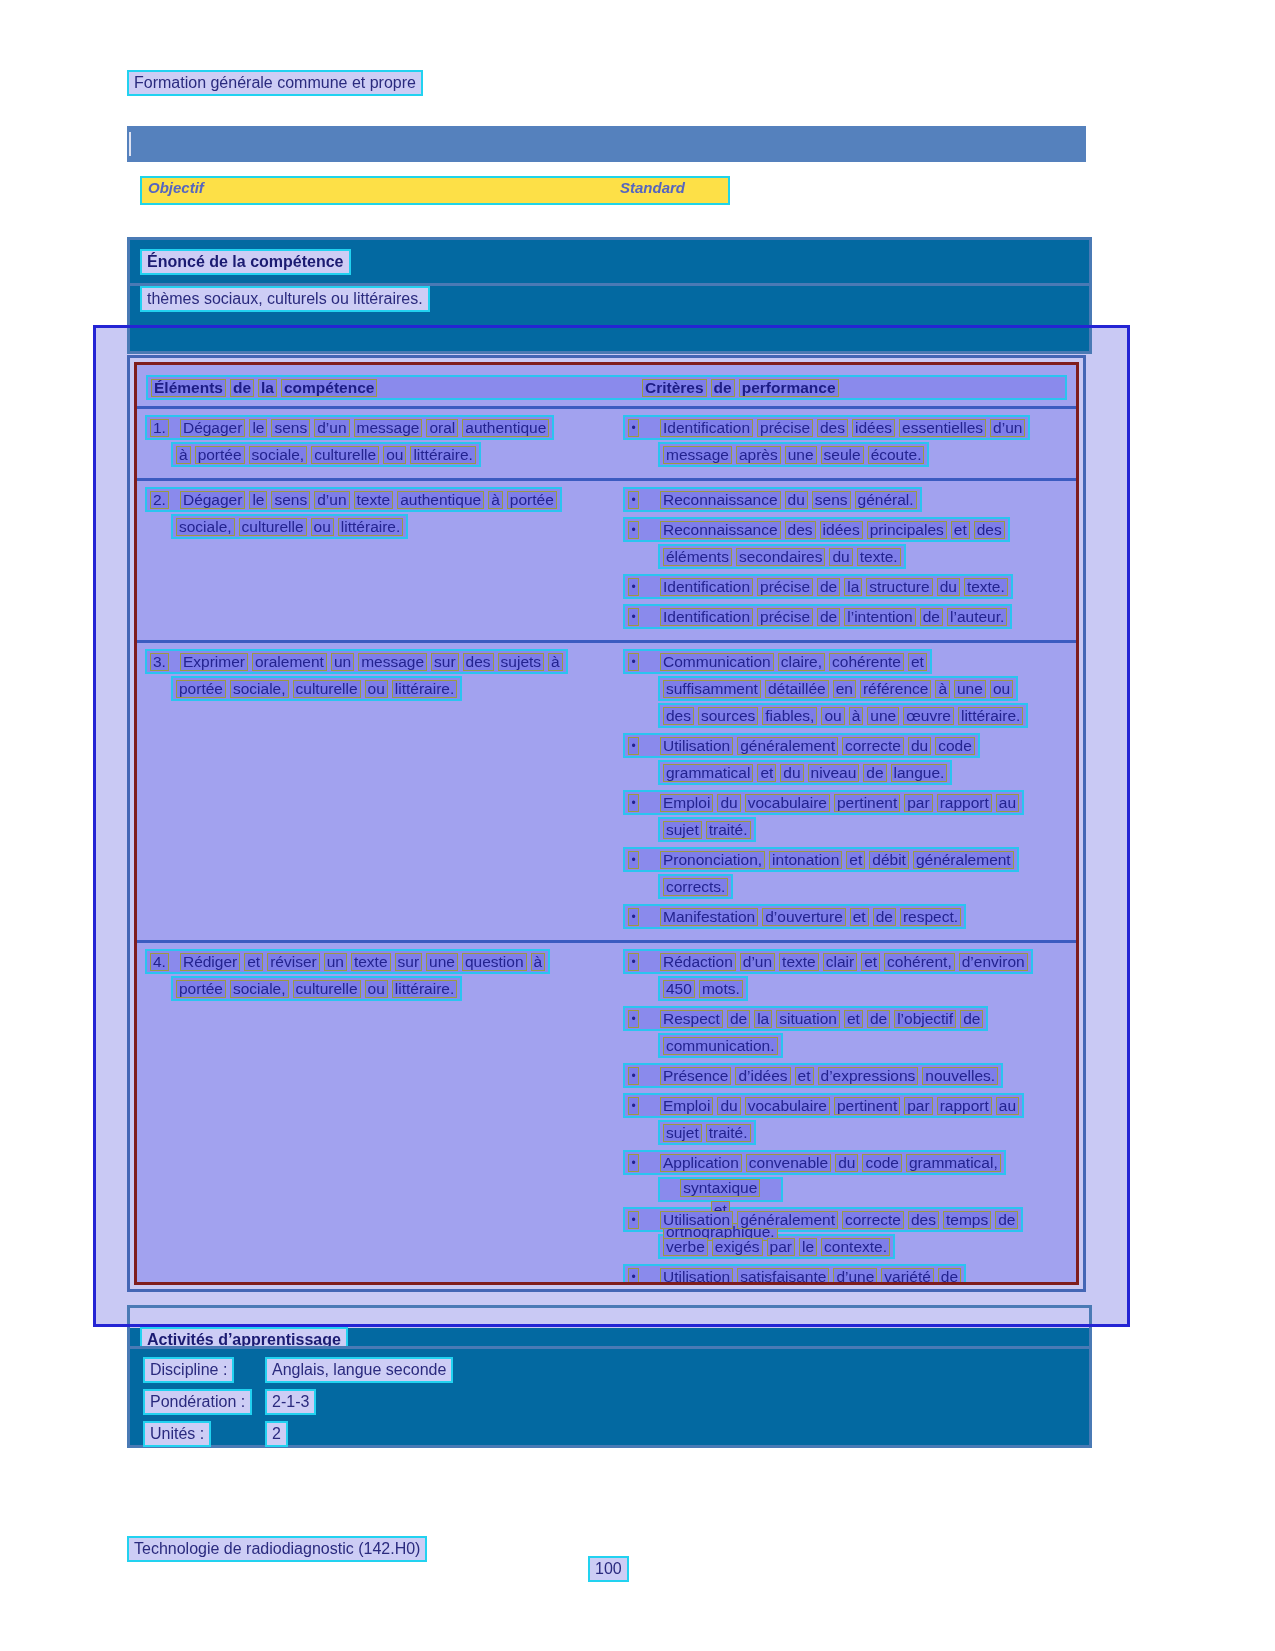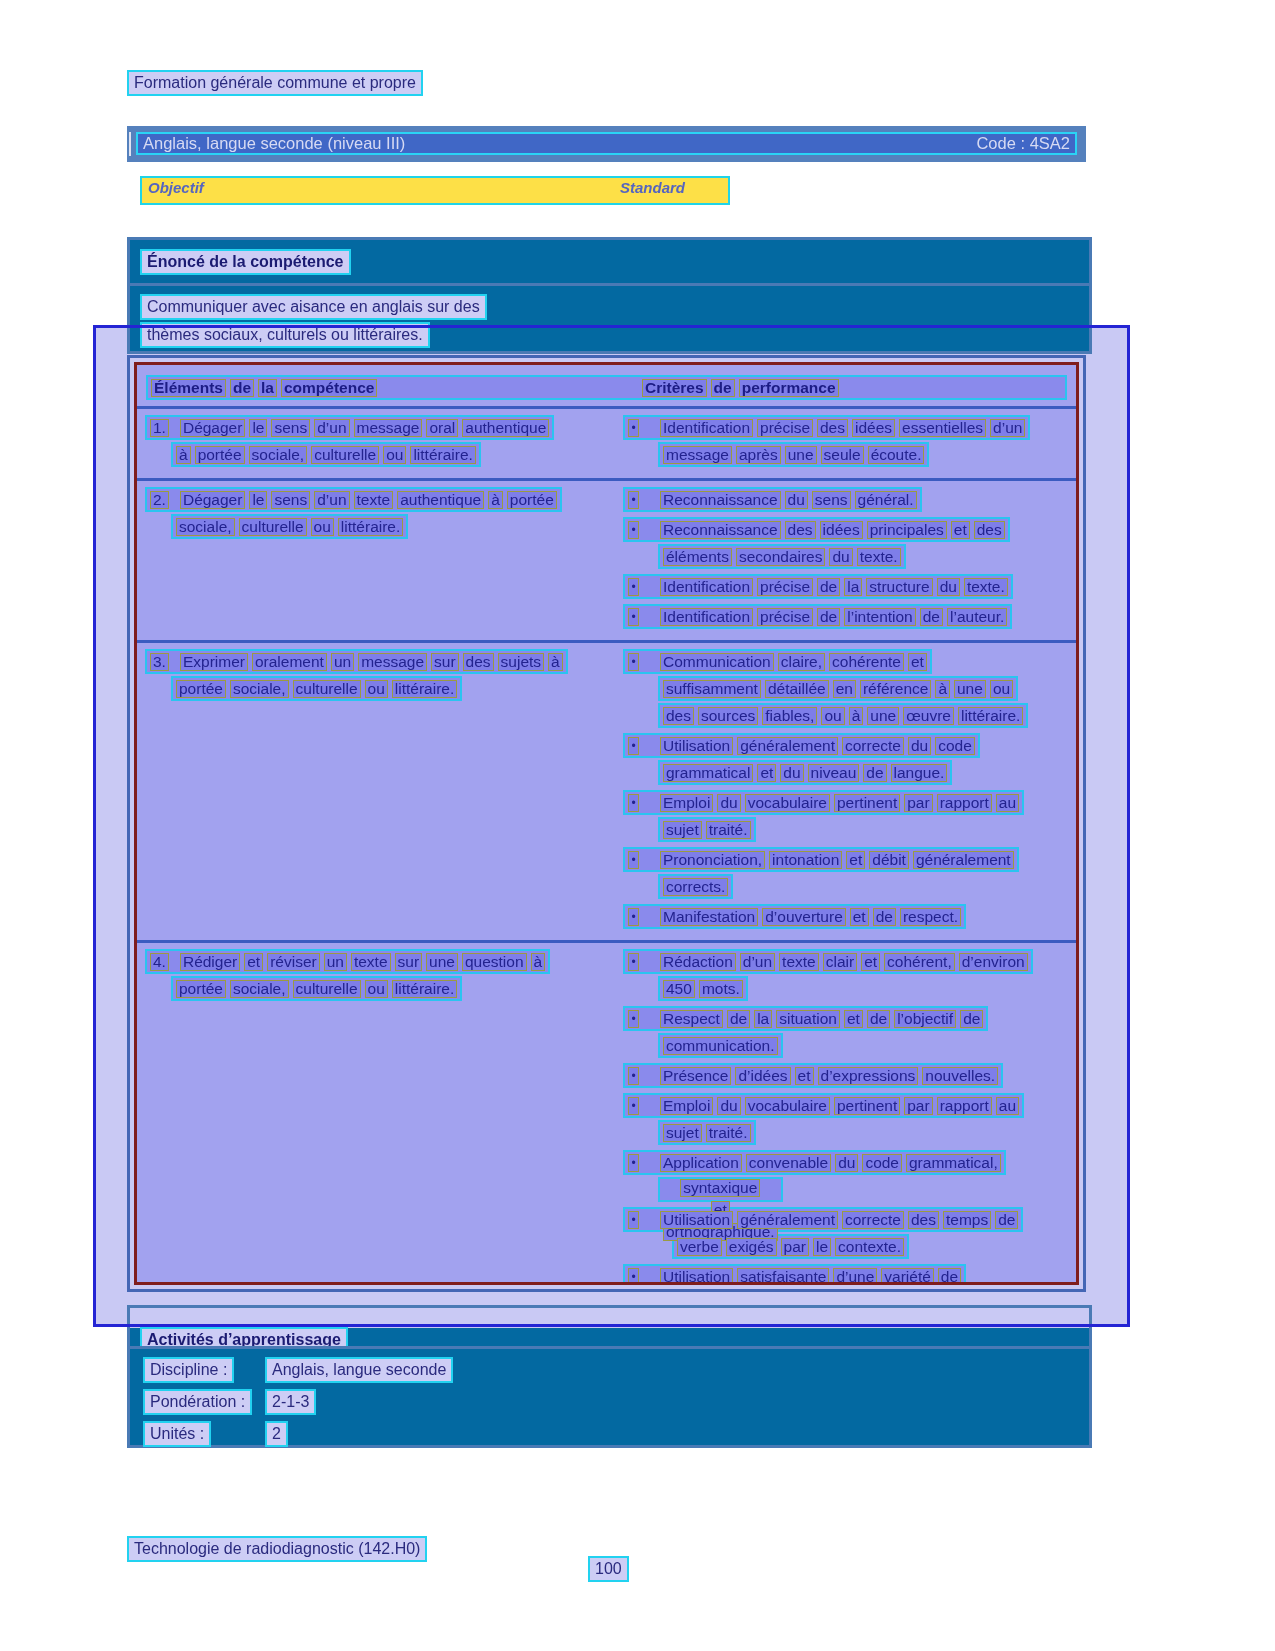--- a/index.html
+++ b/index.html
@@ -66,36 +66,31 @@
 </style>
 </head>
 <body>
 
 <div class="page">
 
   <div class="line-light top-header">Formation générale commune et propre</div>
 
   <div class="title-bar">
     <div class="caret"></div>
-    <div class="bar-inner">
-      <span>Anglais, langue seconde (niveau III)</span>
-      <span>Code : 4SA2</span>
-    </div>
   </div>
 
   <div class="objstd">
     <span class="o">Objectif</span>
     <span class="s">Standard</span>
   </div>
 
   <div class="bluebox" style="left:127px;top:237px;width:959px;height:46px;">
     <div class="line-light b" style="margin:9px 0 0 10px;">Énoncé de la compétence</div>
   </div>
   <div class="bluebox" style="left:127px;top:283px;width:959px;height:65px;">
-    <div class="line-light" style="margin:8px 0 2px 10px;">Communiquer avec aisance en anglais sur des</div>
     <div class="line-light" style="margin:0 0 0 10px;">thèmes sociaux, culturels ou littéraires.</div>
   </div>
 
   <div class="fill-region"></div>
 
   <div class="tablebox">
     <div class="redbox">
       <div class="thline bold">
         <span style="display:flex;gap:4px;">
             <span class="w">Éléments</span>
@@ -436,21 +431,21 @@
               <div class="crit">
                 <div class="line">
                   <span class="w bullet">•</span>
                   <span class="w">Utilisation</span>
                   <span class="w">généralement</span>
                   <span class="w">correcte</span>
                   <span class="w">des</span>
                   <span class="w">temps</span>
                   <span class="w">de</span>
                 </div>
-                <div class="line" style="margin-left: 49px;">
+                <div class="line" style="margin-left: 35px;">
                   <span class="w">verbe</span>
                   <span class="w">exigés</span>
                   <span class="w">par</span>
                   <span class="w">le</span>
                   <span class="w">contexte.</span>
                 </div>
               </div>
               <div class="crit">
                 <div class="line">
                   <span class="w bullet">•</span>

